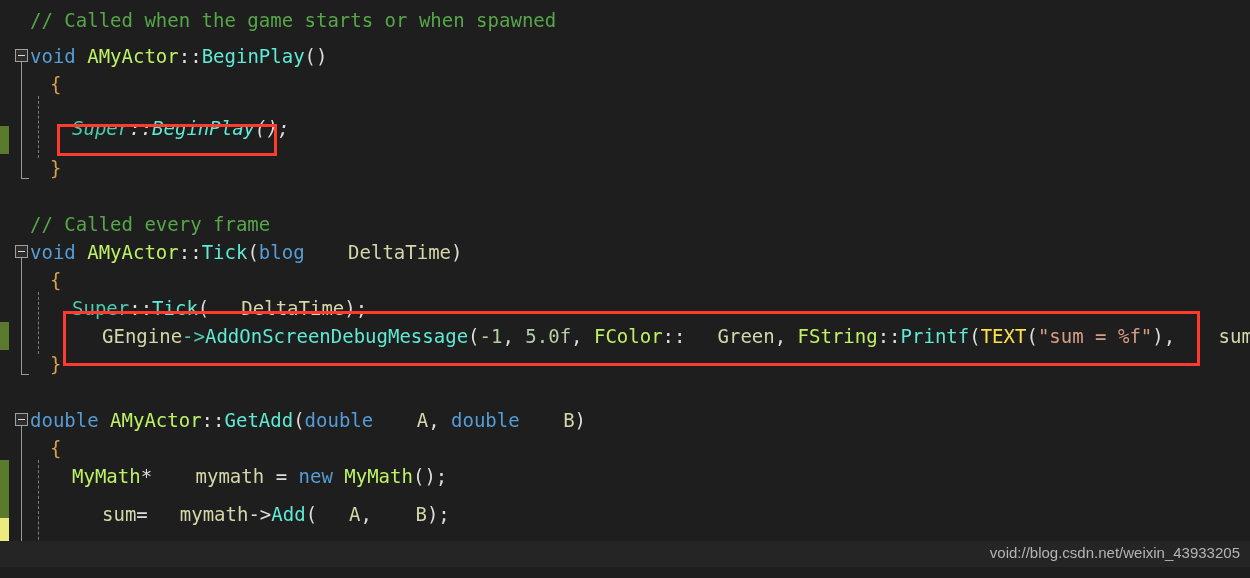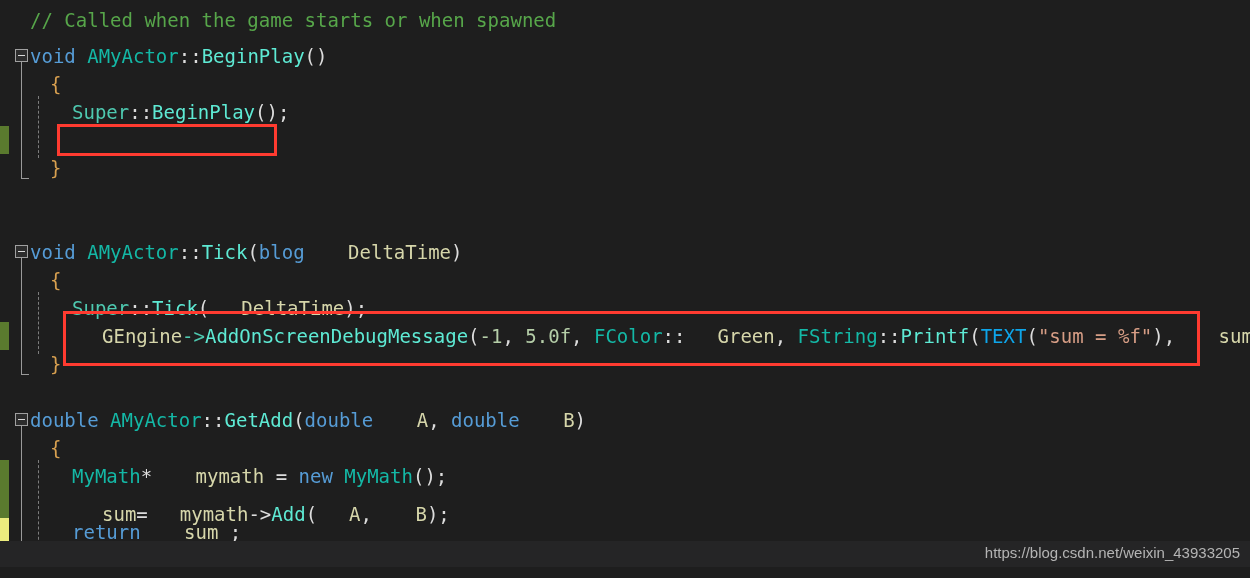--- a/index.html
+++ b/index.html
@@ -33,27 +33,27 @@
     letter-spacing: 0px;
     color: #dcdcdc;
   }
   .ln-indent0 { padding-left: 30px; }
   .ln-indent-br { padding-left: 50px; }
   .ln-indent1 { padding-left: 72px; }
 
   
   .t-cmt    { color: #57a64a; }
   .t-kw     { color: #569cd6; }   
-  .t-type   { color: #14b8a6; }   
+  .t-type   { color: #bef264; }   
   .t-fn     { color: #5eead4; }   
   .t-cls    { color: #4ec9b0; }   
   .t-id     { color: #d6d6aa; padding-left: 32px; }   
   .t-num    { color: #b5cea8; }   
   .t-str    { color: #d69d85; }   
-  .t-macro  { color: #0ea5e9; }   
+  .t-macro  { color: #fde047; }   
   .t-punct  { color: #dcdcdc; }
   .t-brace  { color: #d8a050; }   
 
   
   .changebar {
     position: absolute;
     left: 0;
     width: 9px;
   }
   .cb-green  { background: #5a7a2e; }
@@ -145,49 +145,49 @@
   <div class="guide" style="left:38px;top:460px;height:90px;"></div>
 
   <div id="code">
 
     <div class="line ln-indent0" style="top:6px;"><span class="t-cmt">// Called when the game starts or when spawned</span></div>
 
     <div class="line" style="top:42px;padding-left:30px;"><span class="t-kw">void</span><span class="t-punct"> </span><span class="t-type">AMyActor</span><span class="t-punct">::</span><span class="t-fn">BeginPlay</span><span class="t-punct">()</span></div>
 
     <div class="line ln-indent-br" style="top:70px;"><span class="t-brace">{</span></div>
 
-    <div class="line ln-indent1" style="top:98px;"><span class="t-cls">Super</span><span class="t-punct">::</span><span class="t-fn">BeginPlay</span><span class="t-punct">()</span><span class="t-punct">;</span></div>
+    <div class="line ln-indent1" style="top:114px;font-style:italic;"><span class="t-cls">Super</span><span class="t-punct">::</span><span class="t-fn">BeginPlay</span><span class="t-punct">()</span><span class="t-punct">;</span></div>
 
 
     <div class="line ln-indent-br" style="top:154px;"><span class="t-brace">}</span></div>
 
+    <div class="line ln-indent0" style="top:210px;"><span class="t-cmt">// Called every frame</span></div>
 
     <div class="line" style="top:238px;padding-left:30px;"><span class="t-kw">void</span><span> </span><span class="t-type">AMyActor</span><span class="t-punct">::</span><span class="t-fn">Tick</span><span class="t-punct">(</span><span class="t-kw">blog</span><span> </span><span class="t-id">DeltaTime</span><span class="t-punct">)</span></div>
 
     <div class="line ln-indent-br" style="top:266px;"><span class="t-brace">{</span></div>
 
     <div class="line ln-indent1" style="top:294px;"><span class="t-cls">Super</span><span class="t-punct">::</span><span class="t-fn">Tick</span><span class="t-punct">(</span><span class="t-id">DeltaTime</span><span class="t-punct">)</span><span class="t-punct">;</span></div>
 
     <div class="line" style="top:322px;padding-left:70px;"><span class="t-id">GEngine</span><span class="t-cls">-&gt;</span><span class="t-fn">AddOnScreenDebugMessage</span><span class="t-punct">(</span><span class="t-num">-1</span><span class="t-punct">, </span><span class="t-num">5.0f</span><span class="t-punct">, </span><span class="t-type">FColor</span><span class="t-punct">::</span><span class="t-id">Green</span><span class="t-punct">, </span><span class="t-type">FString</span><span class="t-punct">::</span><span class="t-fn">Printf</span><span class="t-punct">(</span><span class="t-macro">TEXT</span><span class="t-punct">(</span><span class="t-str">"sum = %f"</span><span class="t-punct">)</span><span class="t-punct">, </span><span class="t-id">sum</span><span class="t-punct">)</span><span class="t-punct">)</span><span class="t-punct">;</span></div>
 
     <div class="line ln-indent-br" style="top:350px;"><span class="t-brace">}</span></div>
 
     <div class="line" style="top:406px;padding-left:30px;"><span class="t-kw">double</span><span> </span><span class="t-type">AMyActor</span><span class="t-punct">::</span><span class="t-fn">GetAdd</span><span class="t-punct">(</span><span class="t-kw">double</span><span> </span><span class="t-id">A</span><span class="t-punct">, </span><span class="t-kw">double</span><span> </span><span class="t-id">B</span><span class="t-punct">)</span></div>
 
     <div class="line ln-indent-br" style="top:434px;"><span class="t-brace">{</span></div>
 
     <div class="line ln-indent1" style="top:462px;"><span class="t-type">MyMath</span><span class="t-punct">*</span><span> </span><span class="t-id">mymath</span><span class="t-punct"> = </span><span class="t-kw">new</span><span> </span><span class="t-type">MyMath</span><span class="t-punct">()</span><span class="t-punct">;</span></div>
 
     <div class="line" style="top:500px;padding-left:70px;"><span class="t-id">sum</span><span class="t-punct">=</span><span class="t-id">mymath</span><span class="t-punct">-&gt;</span><span class="t-fn">Add</span><span class="t-punct">(</span><span class="t-id">A</span><span class="t-punct">, </span><span class="t-id">B</span><span class="t-punct">)</span><span class="t-punct">;</span></div>
 
-    <div class="line ln-indent1" style="top:518px;"><span class="t-kw">return</span><span class="t-id"> sum </span><span class="t-punct">;</span></div>
 
     <div class="line ln-indent-br" style="top:546px;"><span class="t-brace">}</span></div>
 
   </div>
 
   <div class="redbox" style="left:57px;top:124px;width:220px;height:32px;"></div>
   <div class="redbox" style="left:63px;top:311px;width:1137px;height:55px;"></div>
 
   <div id="statusstrip"></div>
-  <div id="watermark">https://blog.csdn.net/weixin_43933205</div>
+  <div id="watermark">void://blog.csdn.net/weixin_43933205</div>
 
 </div>
 
 </body></html>

